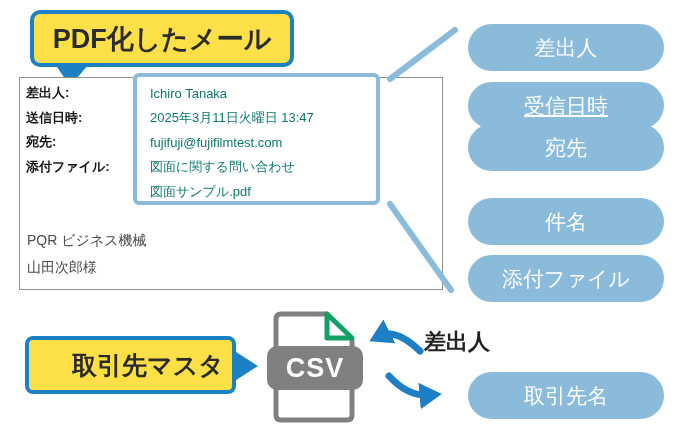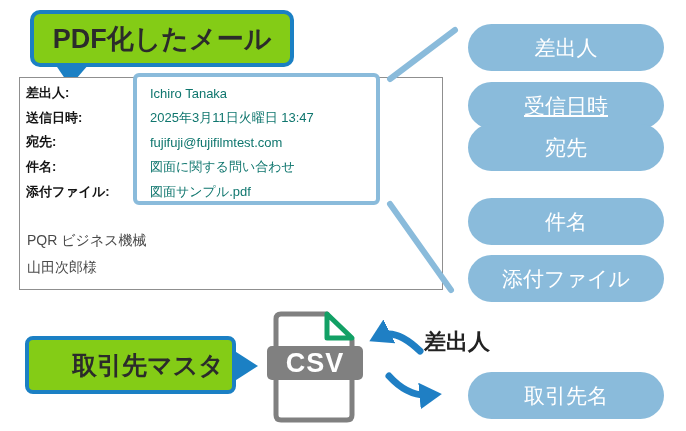--- a/index.html
+++ b/index.html
@@ -1,20 +1,20 @@
 <!DOCTYPE html>
 <html><head>
 <meta charset="utf-8">
 <style>
   * { margin:0; padding:0; box-sizing:border-box; }
   body { background:#fff; font-family:"Liberation Sans","DejaVu Sans",sans-serif; }
   #page-root { position:relative; width:686px; height:431px; background:#ffffff; overflow:hidden; }
 
   
-  .bubble { position:absolute; background:#84cc16; border:4px solid #1b80c4; border-radius:10px;
+  .bubble { position:absolute; background:#fde047; border:4px solid #1b80c4; border-radius:10px;
             display:flex; align-items:center; justify-content:center;
             color:#2b2b2b; font-weight:bold; }
   .bubble-pdf { left:30px; top:10px; width:264px; height:57px; font-size:27px; }
   .bubble-master { left:25px; top:336px; width:211px; height:58px; font-size:25px; border-radius:8px;padding-left:35px; }
   .tri-down { position:absolute; left:55px; top:64px; width:0; height:0;
               border-left:15px solid transparent; border-right:19px solid transparent;
               border-top:22px solid #1b80c4; }
   .tri-right { position:absolute; left:233px; top:350px; width:0; height:0;
                border-top:16px solid transparent; border-bottom:16px solid transparent;
                border-left:25px solid #1b80c4; }
@@ -40,22 +40,22 @@
   
   .pill { position:absolute; left:468px; width:196px; height:47px; background:#8abbdb;
           border-radius:24px; color:#ffffff; font-size:21px;
           display:flex; align-items:center; justify-content:center; z-index:3; }
   .pill-1 { top:24px; } .pill-2 { top:82px;text-decoration:underline; } .pill-3 { top:124px; }
   .pill-4 { top:198px; } .pill-5 { top:255px; } .pill-6 { top:372px; }
 
   
   .csv { position:absolute; left:267px; top:311px; width:96px; height:120px; z-index:3; }
   .csv svg { position:absolute; left:6px; top:0; }
-  .csv-band { position:absolute; left:0; top:35px; width:96px; height:34px; background:#808080;
-              border-radius:5px; color:#ffffff; font-weight:bold; font-size:27px; letter-spacing:1px;
+  .csv-band { position:absolute; left:0; top:35px; width:96px; height:44px; background:#808080;
+              border-radius:10px; color:#ffffff; font-weight:bold; font-size:27px; letter-spacing:1px;
               display:flex; align-items:center; justify-content:center; }
 
   .map-label { position:absolute; left:424px; top:327px; font-size:22px; font-weight:bold;
                color:#222222; z-index:3; }
 </style>
 </head>
 <body>
 
 <div id="page-root">
 
@@ -64,21 +64,20 @@
   </div>
   <div class="tri-down"></div>
 
   <div class="email-box"></div>
   <div class="hl-box"></div>
 
   <div class="email-labels">
     <div>差出人:</div>
     <div>送信日時:</div>
     <div>宛先:</div>
-    <div>件名:</div>
     <div>添付ファイル:</div>
   </div>
 
   <div class="email-values">
     <div>Ichiro Tanaka</div>
     <div>2025年3月11日火曜日 13:47</div>
     <div>fujifuji@fujifilmtest.com</div>
     <div>図面に関する問い合わせ</div>
     <div>図面サンプル.pdf</div>
   </div>

